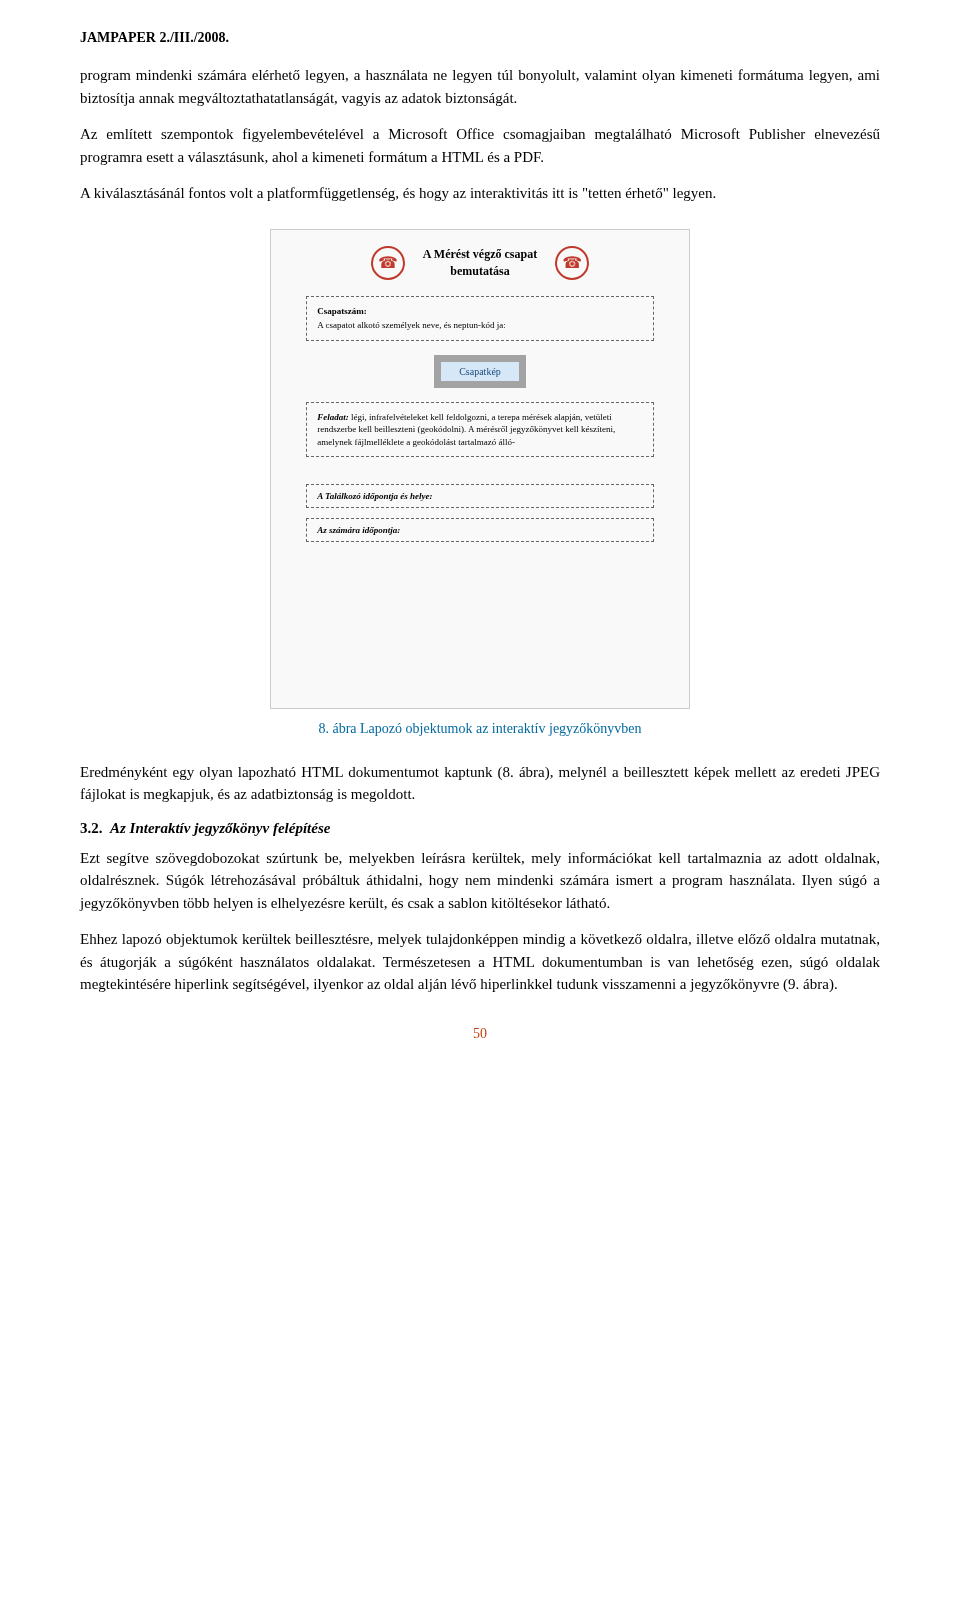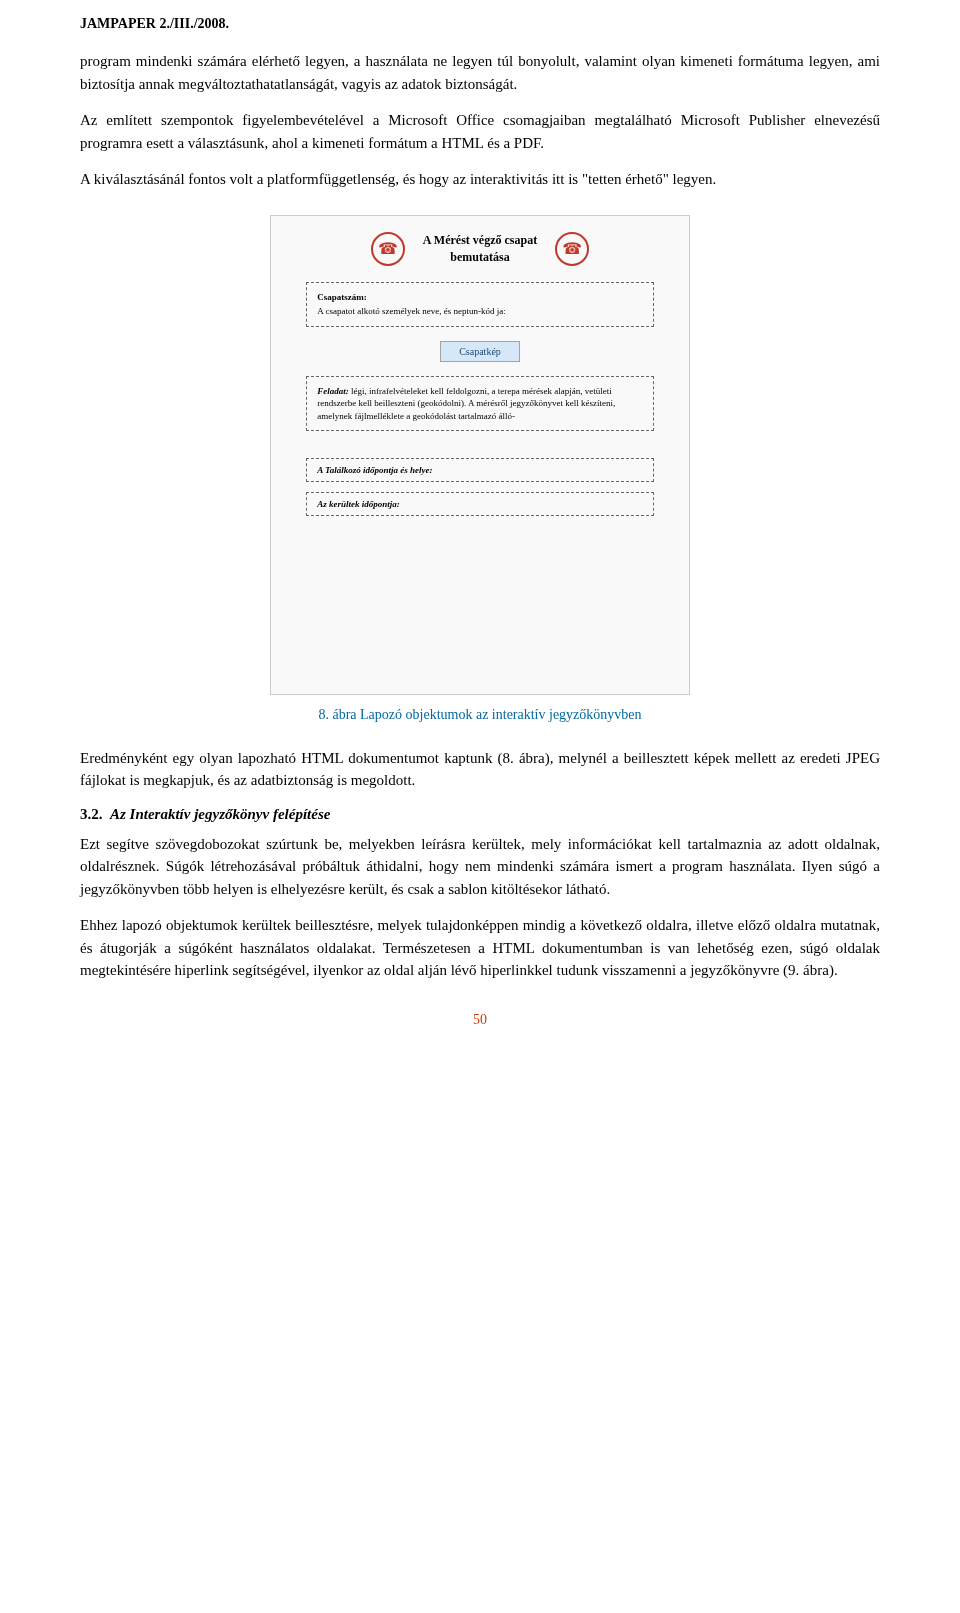--- a/index.html
+++ b/index.html
@@ -13,21 +13,21 @@
       font-family: "Times New Roman", Times, serif;
       font-size: 15px;
       color: #000000;
       width: 960px;
       min-height: 1613px;
     }
 
     .page-container {
       width: 960px;
       min-height: 1613px;
-      padding: 16px 80px 40px 80px;
+      padding: 30px 80px 40px 80px;
       position: relative;
     }
 
     .header-line {
       font-size: 14px;
       font-weight: bold;
       margin-bottom: 18px;
       color: #000;
     }
 
@@ -95,21 +95,21 @@
       line-height: 1.4;
     }
 
     .dotted-box-label {
       font-weight: bold;
       font-size: 9px;
       margin-bottom: 2px;
     }
 
     .blue-button {
-      border: 1px solid #a3a3a3;
+      border: 7px solid #a3a3a3;
       background: #d6e8f7;
       color: #1a4a7a;
       padding: 4px 18px;
       font-size: 10px;
       cursor: default;
       margin: 4px auto;
     }
 
     .task-box {
       border: 1px dashed #666;
@@ -211,21 +211,21 @@
       <div class="task-box">
         <span style="font-style:italic;font-weight:bold;font-size:9px;">Feladat:</span>
         <span style="font-size:9px;">légi, infrafelvételeket kell feldolgozni, a terepa mérések alapján, vetületi rendszerbe kell beilleszteni (geokódolni). A mérésről jegyzőkönyvet kell készíteni, amelynek fájlmelléklete a geokódolást tartalmazó álló-</span>
       </div>
 
       <div class="meeting-box">
         <span style="font-style:italic;font-weight:bold;font-size:9px;">A Találkozó időpontja és helye:</span>
       </div>
 
       <div class="departure-box">
-        <span style="font-style:italic;font-weight:bold;font-size:9px;">Az kerültek időpontja:</span>
+        <span style="font-style:italic;font-weight:bold;font-size:9px;">Az számára időpontja:</span>
       </div>
 
     </div>
 
     <div class="figure-caption">
       <strong></strong>
       <span>8. ábra Lapozó objektumok az interaktív jegyzőkönyvben</span>
     </div>
   </div>
 

